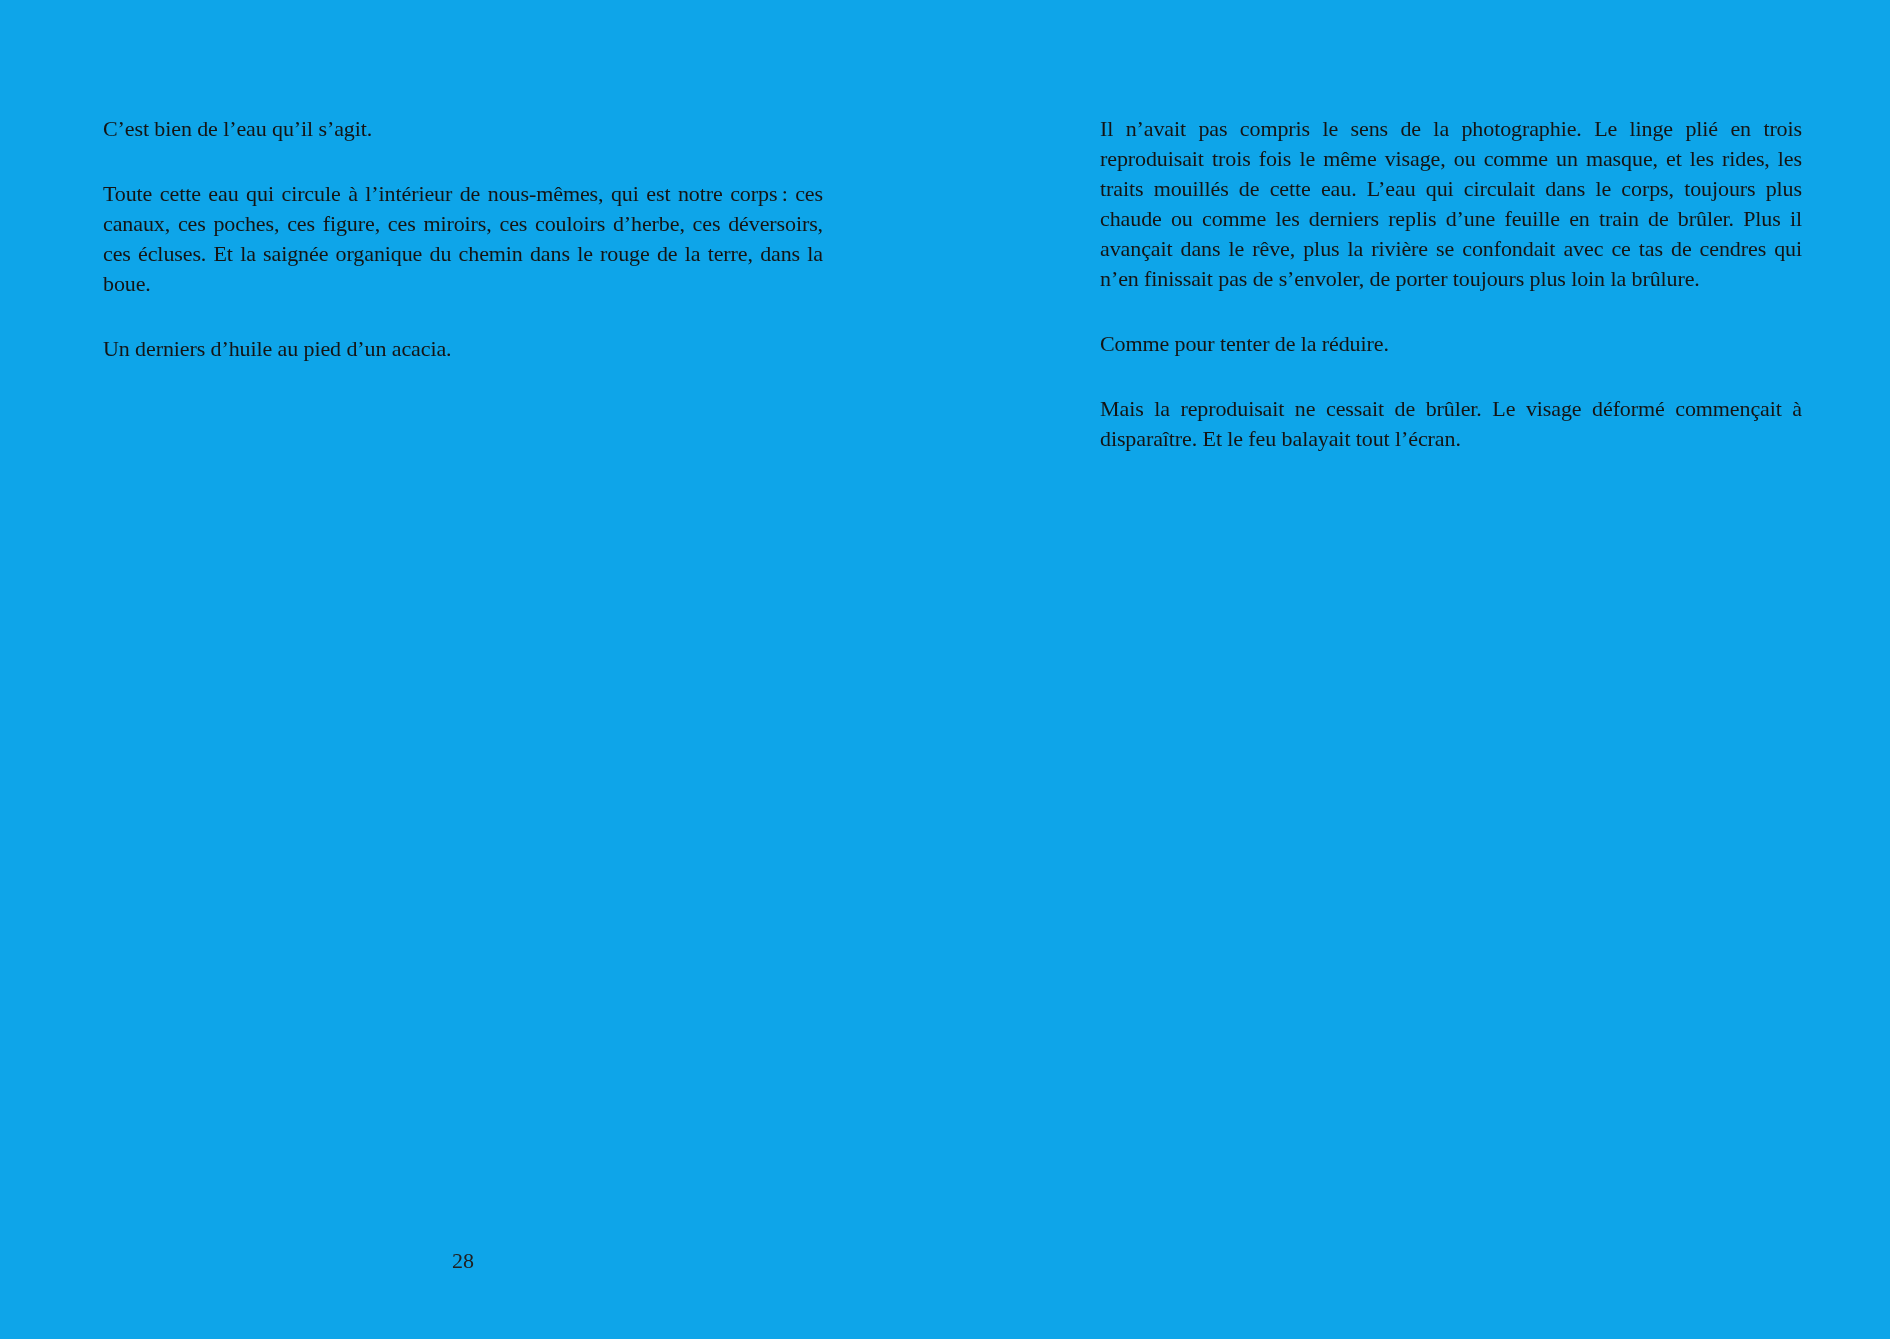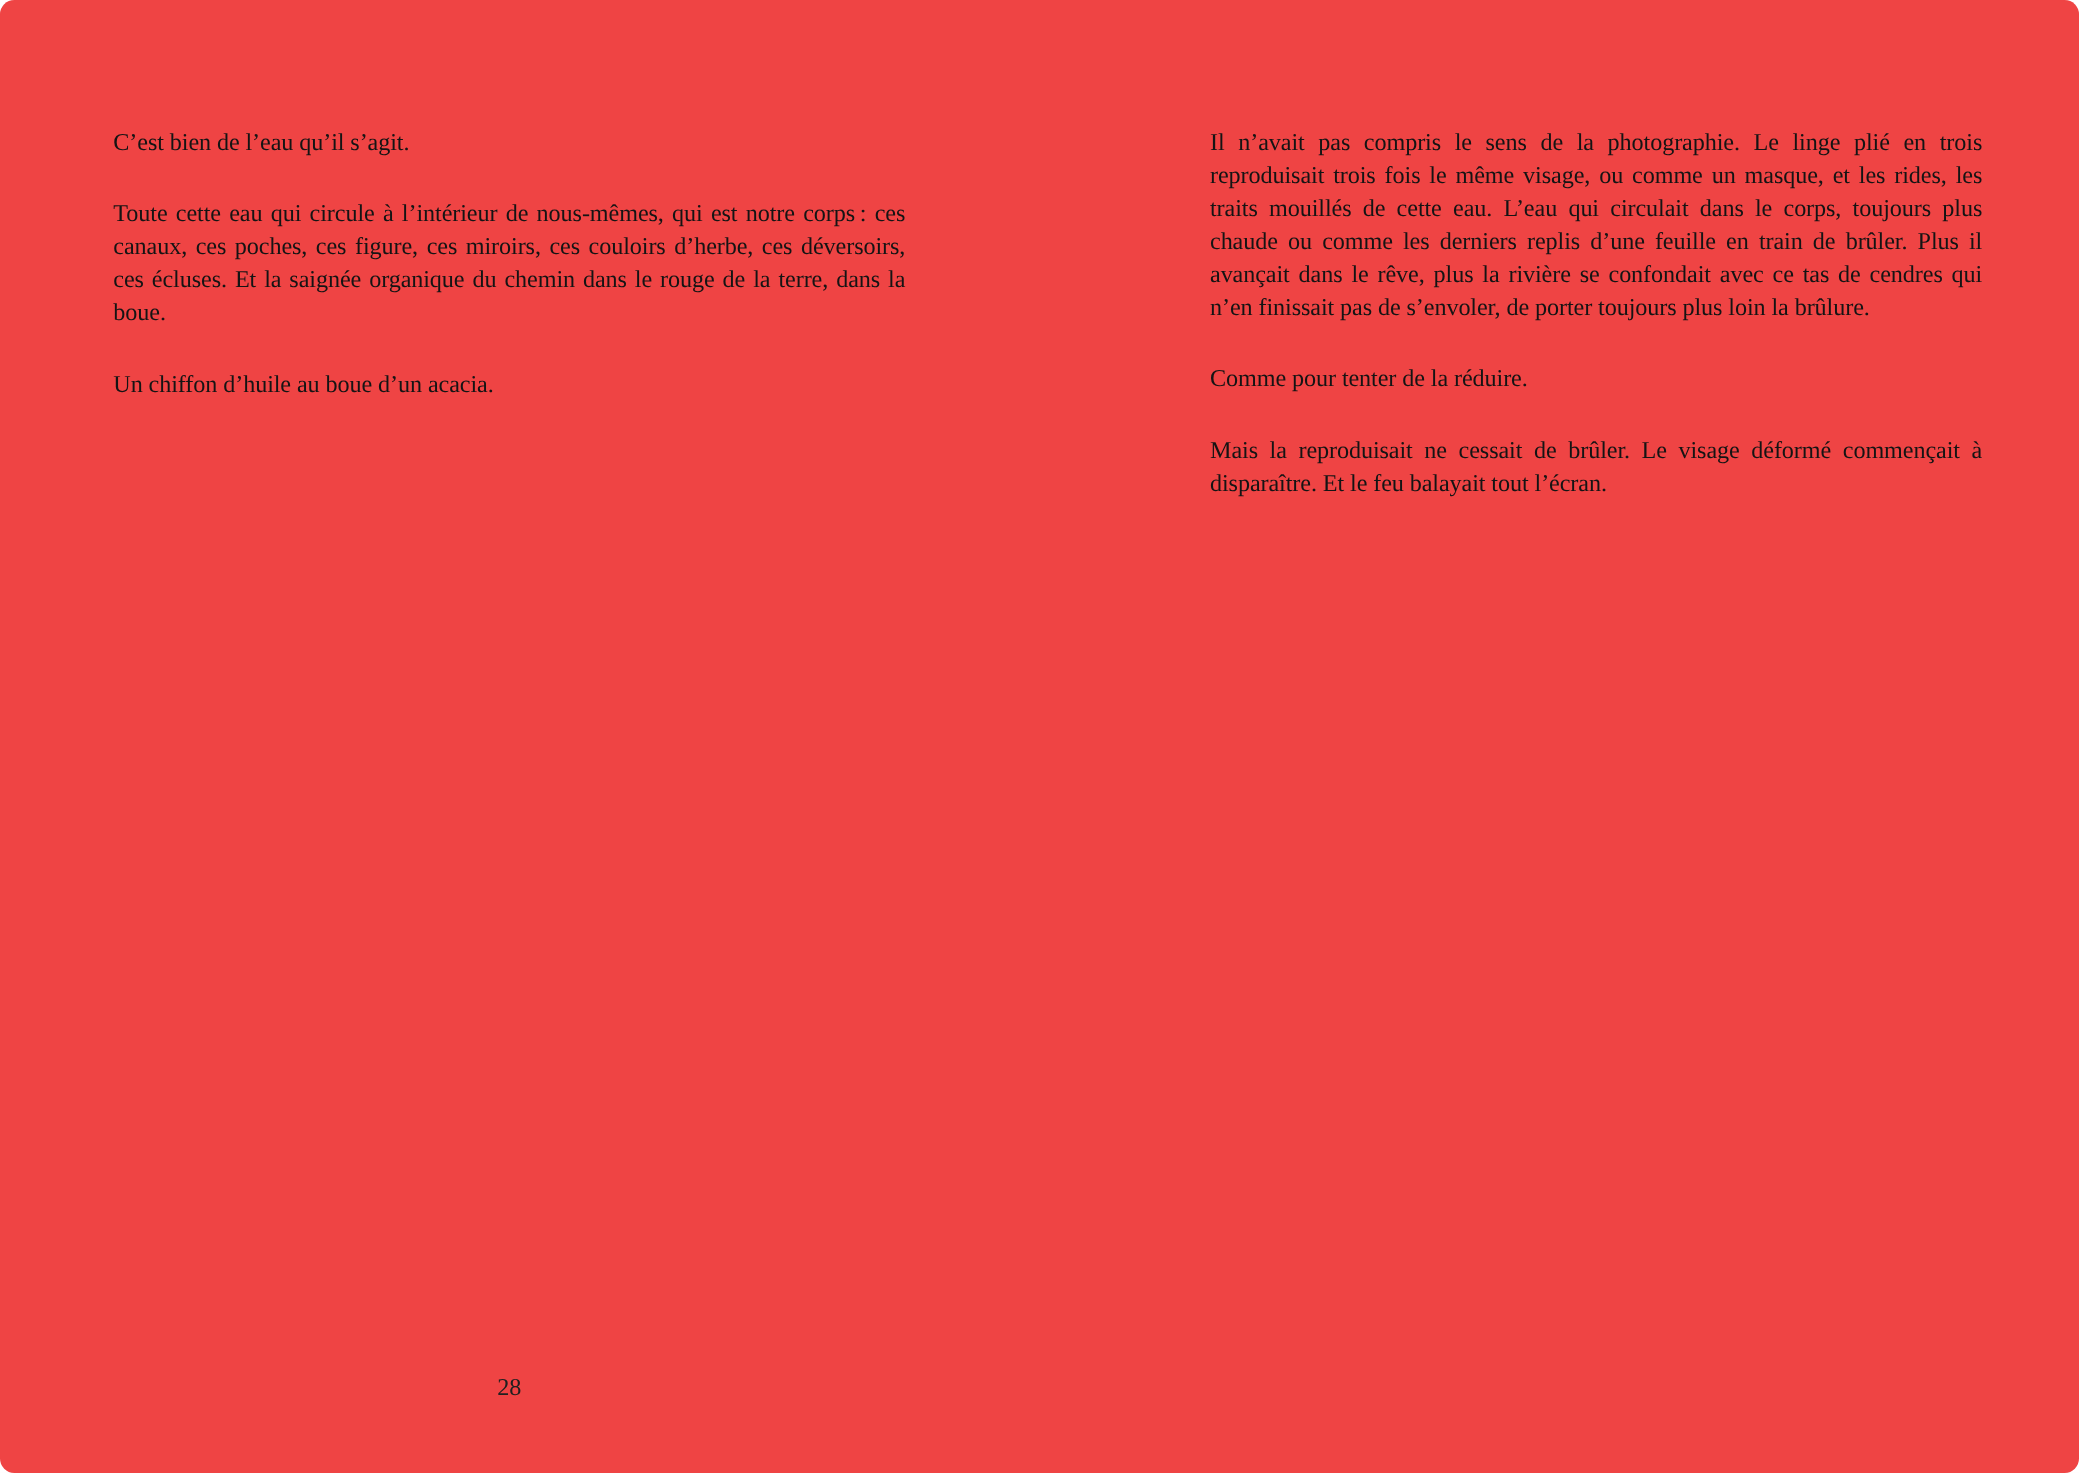--- a/index.html
+++ b/index.html
@@ -11,22 +11,21 @@
     width: 1890px;
     height: 1339px;
     position: relative;
     overflow: hidden;
     font-family: "Liberation Serif", "DejaVu Serif", serif;
     color: #141414;
   }
   .spread {
     position: absolute;
     inset: 0;
-    background: #ef4444;
-    border-radius: 13px;
+    background: #0ea5e9;
   }
   .page {
     position: absolute;
     top: 0;
     height: 1339px;
   }
   .page.left  { left: 103px; width: 720px; }
   .page.right { left: 1068px; width: 702px; margin-left: 32px; }
   .text-block {
     position: absolute;
@@ -55,21 +54,21 @@
 </style>
 </head>
 <body>
 
 <div class="spread">
 
   <div class="page left">
     <div class="text-block">
       <p>C’est bien de l’eau qu’il s’agit.</p>
       <p>Toute cette eau qui circule à l’intérieur de nous-mêmes, qui est notre corps : ces canaux, ces poches, ces figure, ces miroirs, ces couloirs d’herbe, ces déversoirs, ces écluses. Et la saignée organique du chemin dans le rouge de la terre, dans la boue.</p>
-      <p>Un chiffon d’huile au boue d’un acacia.</p>
+      <p>Un derniers d’huile au pied d’un acacia.</p>
     </div>
     <div class="page-number">28</div>
   </div>
 
   <div class="page right">
     <div class="text-block">
       <p>Il n’avait pas compris le sens de la photographie. Le linge plié en trois reproduisait trois fois le même visage, ou comme un masque, et les rides, les traits mouillés de cette eau. L’eau qui circulait dans le corps, toujours plus chaude ou comme les derniers replis d’une feuille en train de brûler. Plus il avançait dans le rêve, plus la rivière se confondait avec ce tas de cendres qui n’en finissait pas de s’envoler, de porter toujours plus loin la brûlure.</p>
       <p>Comme pour tenter de la réduire.</p>
       <p>Mais la reproduisait ne cessait de brûler. Le visage déformé commençait à disparaître. Et le feu balayait tout l’écran.</p>
     </div>

